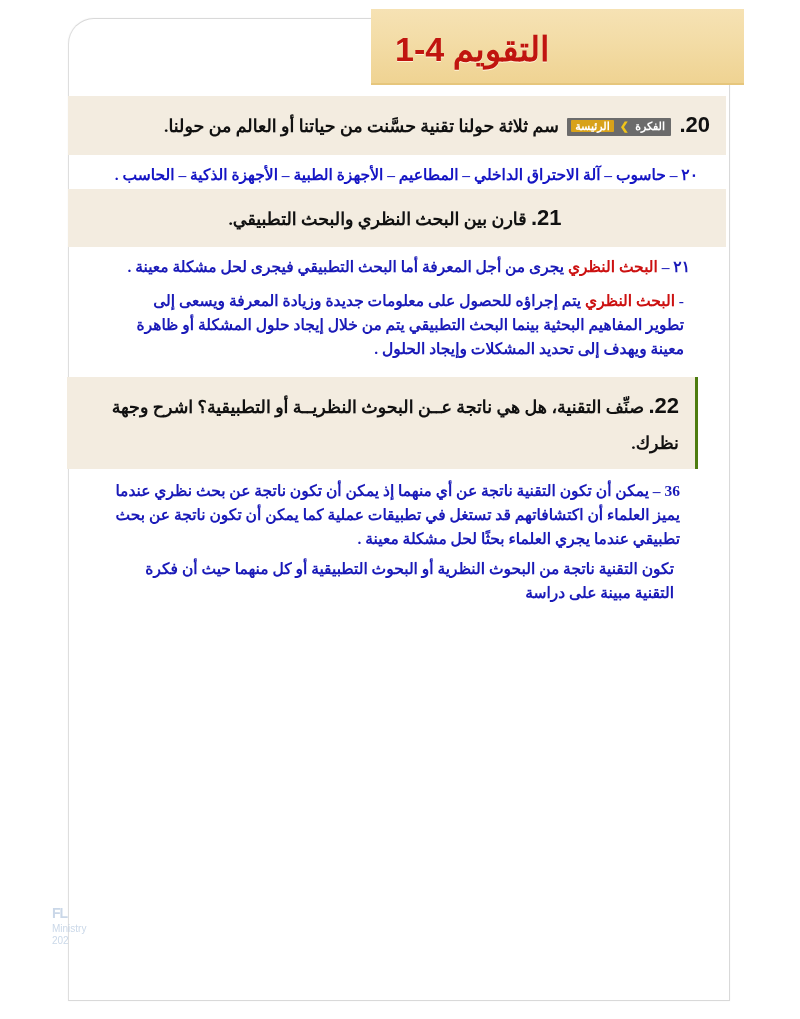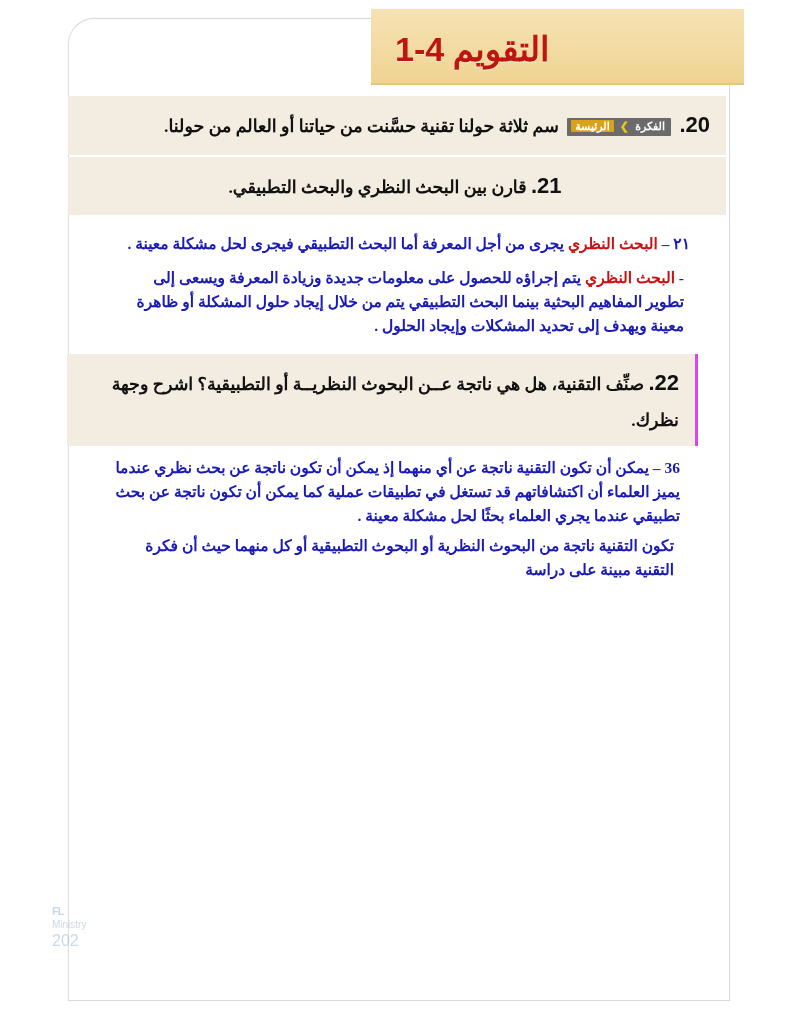--- a/index.html
+++ b/index.html
@@ -84,21 +84,21 @@
   .qblock.q21 {
     width: 630px;
     margin-right: -4px;
     margin-top: 2px;
     text-align: center;
   }
   .qblock.q22 {
     width: 600px;
     margin-right: 24px;
     margin-top: 4px;
-    border-right: 3px solid #d946ef;
+    border-right: 3px solid #4d7c0f;
   }
   .qnum {
     font-family: "Liberation Sans", sans-serif;
     font-weight: bold;
     font-size: 22px;
     color: #111;
   }
 
   
   .idea-tag {
@@ -128,21 +128,21 @@
     text-align: right;
   }
   .answer.a20 {
     width: 608px;
     margin: 8px 6px 0 0;
     padding-right: 18px;
     color: #1515c4;
   }
   .answer.a21-1 {
     width: 592px;
-    margin: 17px 10px 0 0;
+    margin: 8px 10px 0 0;
     padding-right: 22px;
   }
   .answer.a21-2 {
     width: 570px;
     margin: 10px 28px 16px 0;
     padding-right: 10px;
   }
   .answer.a22-1 {
     width: 566px;
     margin: 10px 30px 0 0;
@@ -161,23 +161,23 @@
     left: 52px;
     top: 905px;
     width: 52px;
     color: #9fb8d6;
     font-family: "Liberation Sans", sans-serif;
     opacity: 0.55;
     line-height: 1.25;
     direction: ltr;
     text-align: left;
   }
-  #watermark .w1 { font-size: 11px; font-weight: bold; letter-spacing: -1px; }
+  #watermark .w1 { font-size: 14px; font-weight: bold; letter-spacing: -1px; }
   #watermark .w2 { font-size: 10px; }
-  #watermark .w3 { font-size: 16px; }
+  #watermark .w3 { font-size: 10px; }
 
   
   #gutter {
     position: absolute;
     left: 0; top: 0;
     width: 68px; height: 1019px;
     background: #ffffff;
   }
 </style>
 </head>
@@ -199,20 +199,21 @@
   <div class="qblock q20">
     <span class="qnum">20.</span>
     <span class="idea-tag">
       <span>الفكرة</span>
       <span class="sep">❯</span>
       <span class="main">الرئيسة</span>
     </span>
     <span>سم ثلاثة حولنا تقنية حسَّنت من حياتنا أو العالم من حولنا.</span>
   </div>
 
+  <div class="answer a20">٢٠ – حاسوب – آلة الاحتراق الداخلي – المطاعيم – الأجهزة الطبية – الأجهزة الذكية – الحاسب .</div>
 
   <div class="qblock q21">
     <span class="qnum">21.</span>
     <span>قارن بين البحث النظري والبحث التطبيقي.</span>
   </div>
 
   <div class="answer a21-1">
     <span>٢١ – </span><span class="hl-red">البحث النظري</span><span> يجرى من أجل المعرفة أما البحث التطبيقي فيجرى لحل مشكلة معينة .</span>
   </div>
 

